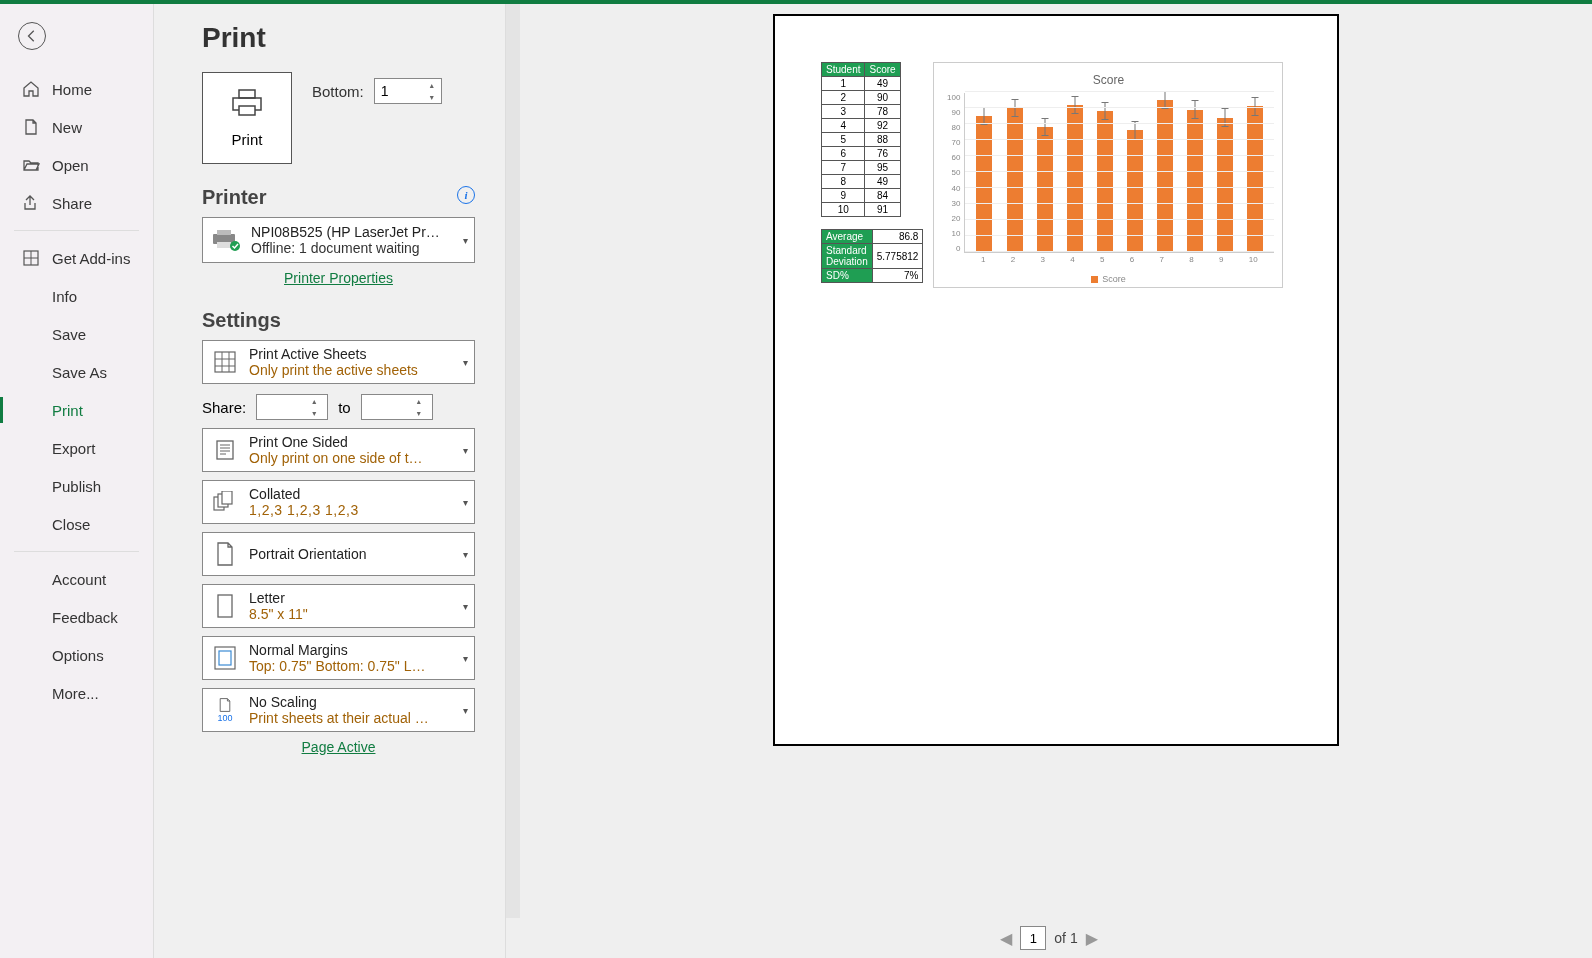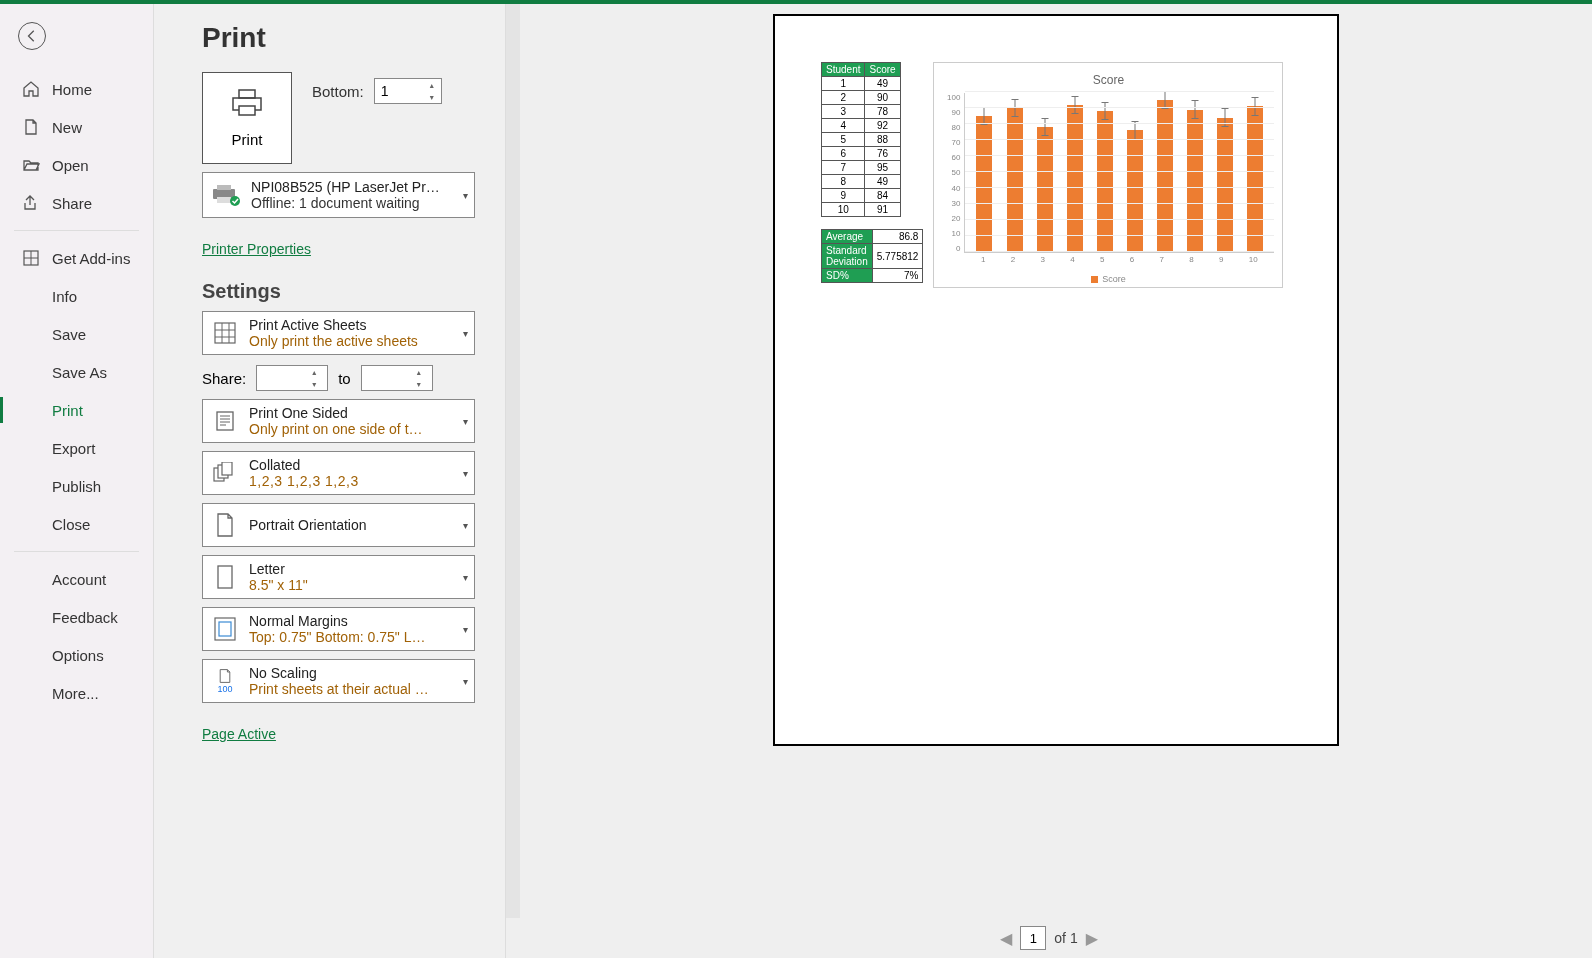--- a/index.html
+++ b/index.html
@@ -27,21 +27,21 @@
 .spinner input { border:none; width:48px; padding:0 6px; font-size:14px; outline:none; }
 .spinner .spin-btns { width:18px; display:flex; flex-direction:column; }
 .spinner .spin-btns div { height:12px; display:flex; align-items:center; justify-content:center; font-size:8px; color:#666; cursor:pointer; }
 
 .section-title { font-size:20px; font-weight:600; color:#444; margin-top: 22px; }
 .info-icon { float:right; width:18px; height:18px; border:1.5px solid #1a73e8; color:#1a73e8; border-radius:50%; display:flex; align-items:center; justify-content:center; font-size:11px; font-style:italic; font-family: Georgia, serif; cursor:pointer; }
 .printer-box { margin-top:8px; border:1px solid #888; background:#fff; padding:6px 8px; display:flex; gap:10px; align-items:center; cursor:pointer; position:relative; }
 .printer-box .picon { width:30px; height:22px; position:relative; }
 .printer-name { font-size:14px; color:#222; white-space:nowrap; overflow:hidden; text-overflow:ellipsis; max-width:190px; }
 .printer-status { font-size:14px; color:#333; }
-.link-right { text-align:left; margin-top:22px; }
+.link-right { text-align:center; margin-top:6px; }
 .link-right a { color:#107c41; text-decoration:underline; font-size:14px; cursor:pointer; }
 
 .setting-box { margin-top:8px; border:1px solid #888; background:#fff; padding:4px 8px 4px 8px; display:flex; gap:10px; align-items:center; cursor:pointer; position:relative; min-height:44px; }
 .setting-box .sicon { width:28px; height:28px; display:flex; align-items:center; justify-content:center; flex-shrink:0; }
 .setting-text .line1 { font-size:14px; color:#222; }
 .setting-text .line2 { font-size:14px; color:#a16207; white-space:nowrap; overflow:hidden; text-overflow:ellipsis; max-width:180px; }
 .chev { position:absolute; right:6px; top:50%; transform:translateY(-50%); font-size:10px; color:#555; }
 .pages-row { display:flex; align-items:center; gap:10px; margin-top:10px; font-size:15px; }
 .pages-row .spinner { width:72px; }
 
@@ -200,20 +200,24 @@
           <div class="spinner">
             <input value="1" style="">
             <div class="spin-btns">
                 <div>▴</div>
                 <div>▾</div>
               </div>
           </div>
         </div>
       </div>
 
+      <div class="section-title">
+        <span>Printer</span>
+        <span class="info-icon">i</span>
+      </div>
       <div class="printer-box">
         <div class="picon">
           <svg width="30" height="22" viewBox="0 0 30 22">
               <rect x="2" y="5" width="22" height="10" fill="#888" rx="1"></rect>
               <rect x="6" y="1" width="14" height="5" fill="#bbb"></rect>
               <rect x="6" y="13" width="14" height="6" fill="#ddd"></rect>
               <circle cx="24" cy="17" r="5" fill="#1f9e53"></circle>
               <path d="M21.5 17 L23.5 19 L27 15" stroke="#fff" stroke-width="1.5" fill="none"></path>
             </svg>
         </div>

